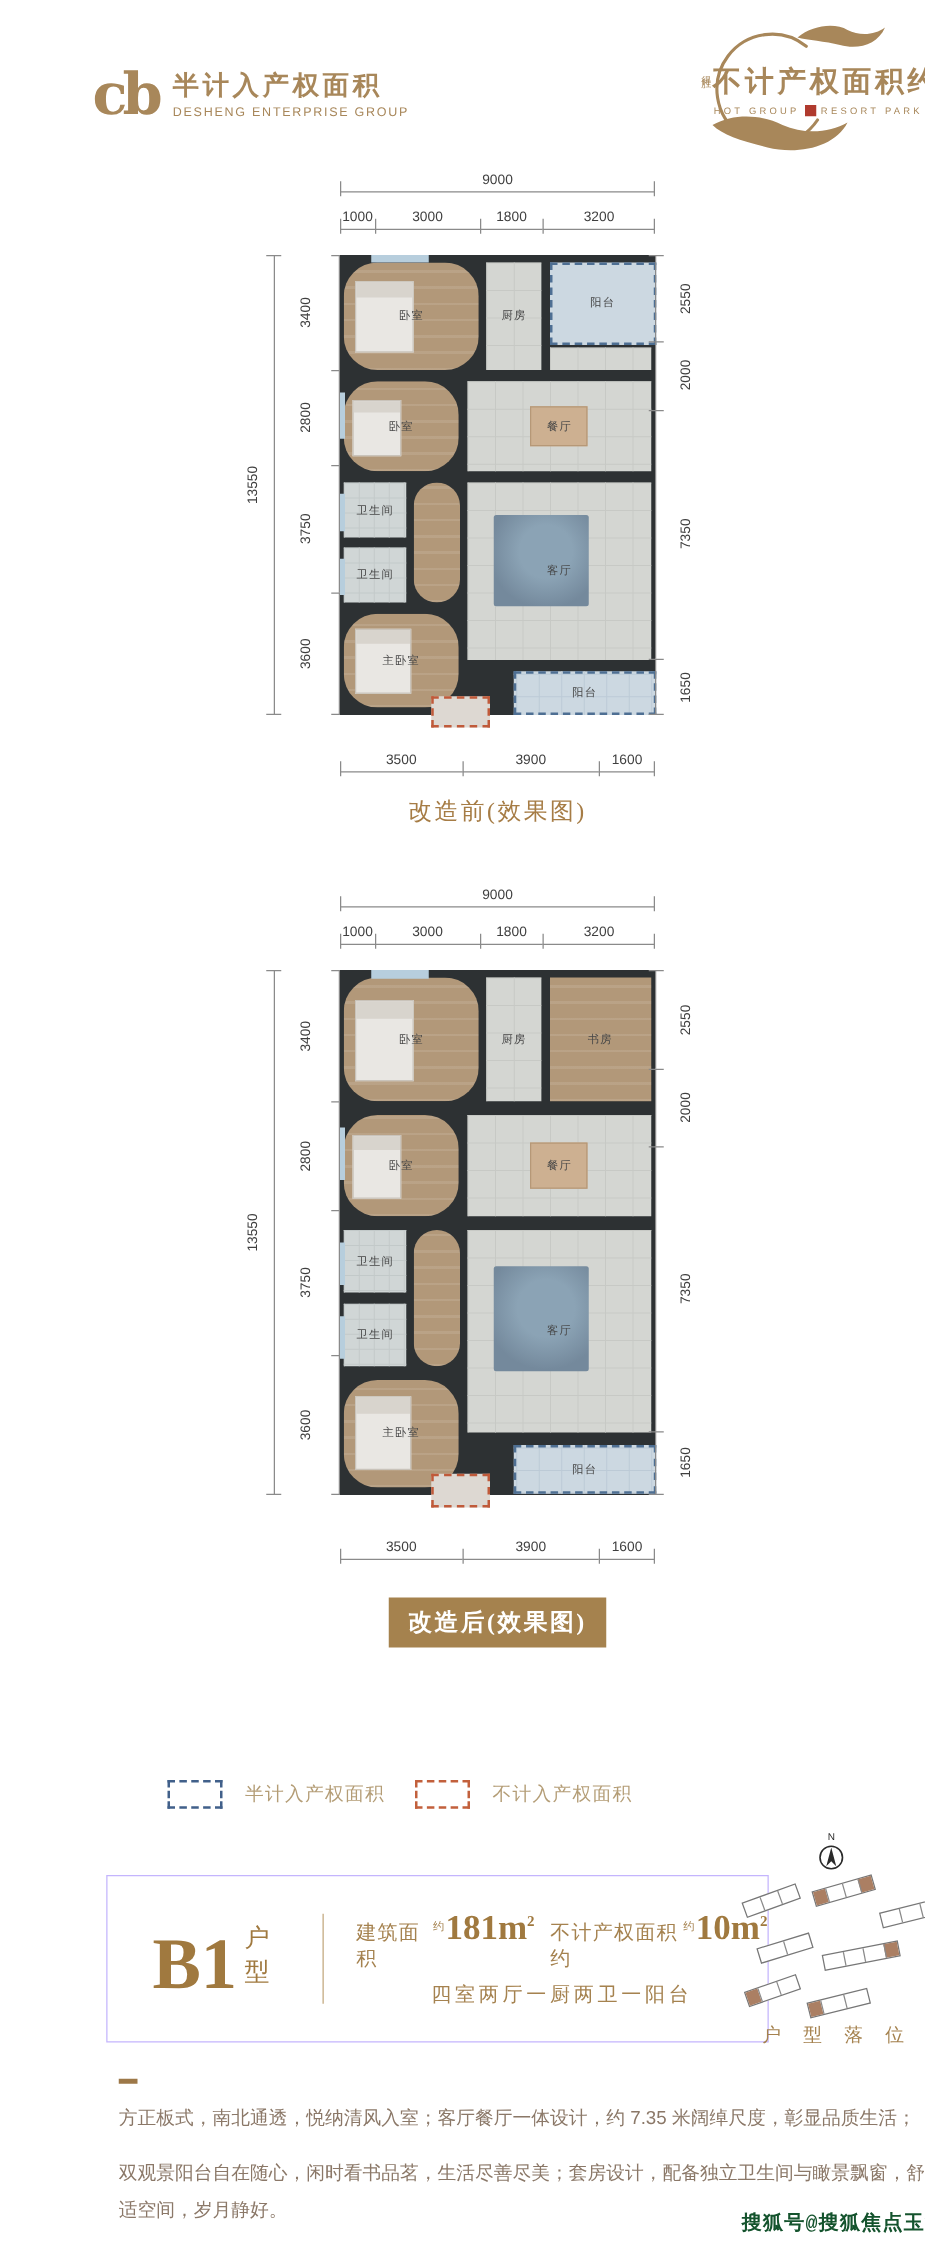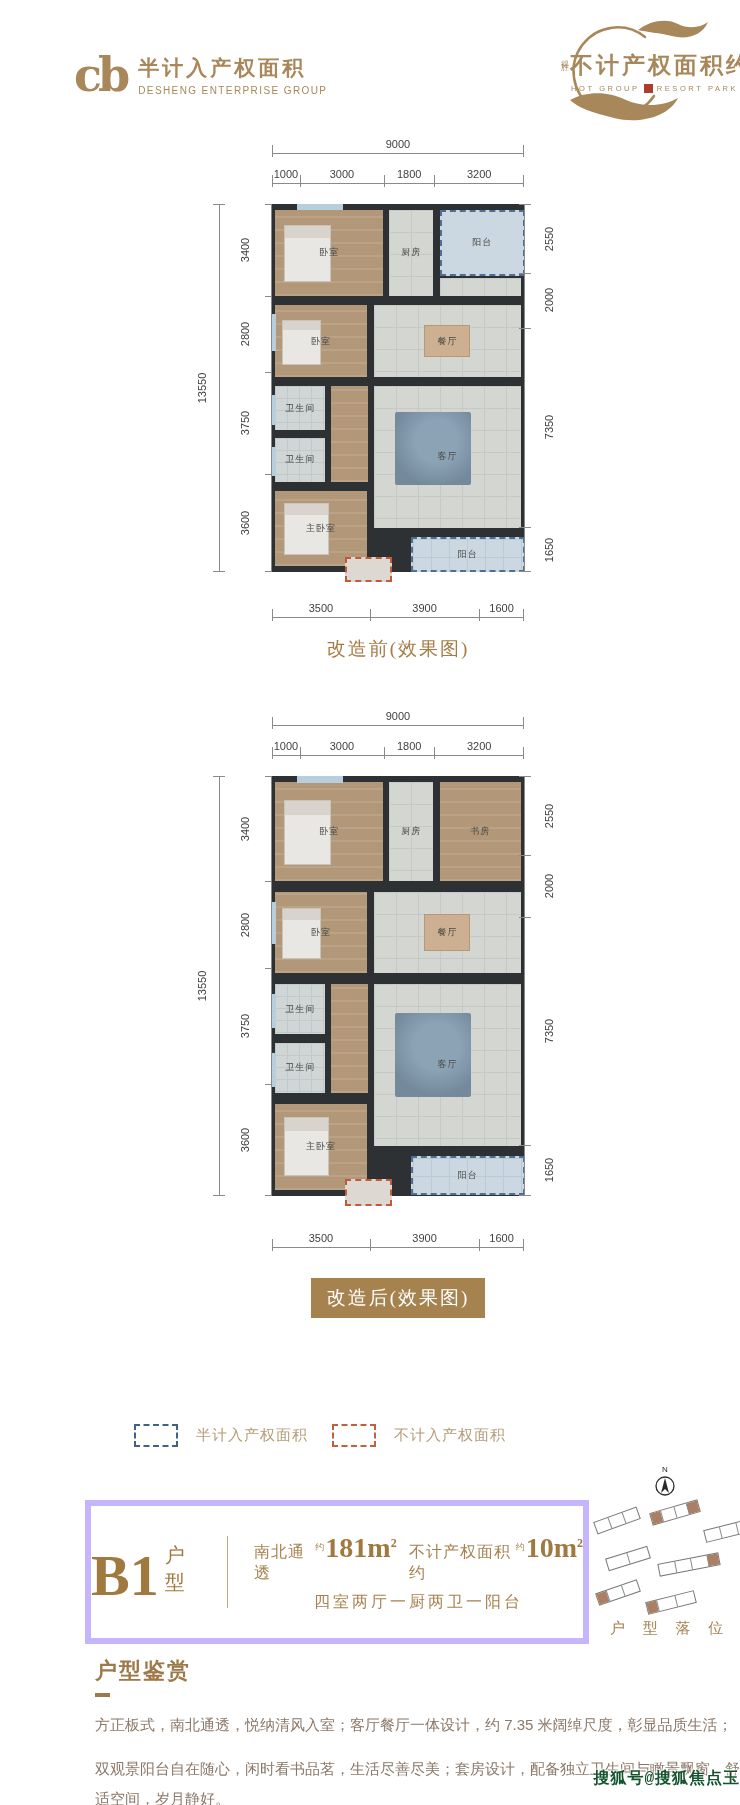--- a/index.html
+++ b/index.html
@@ -30,48 +30,48 @@
   .vseg::before{content:"";position:absolute;right:-6px;top:0;height:1px;width:12px;background:#8a8a8a;}
   .vseg:last-child::after{content:"";position:absolute;right:-6px;bottom:0;height:1px;width:12px;background:#8a8a8a;}
   .vcol.r .vseg{border-right:none;border-left:1px solid #8a8a8a;}
   .vcol.r .vseg::before{right:auto;left:-6px;}
   .vcol.r .vseg:last-child::after{right:auto;left:-6px;}
   .vseg span{transform:rotate(-90deg);white-space:nowrap;font-size:11px;color:#3f3f3f;}
   
   .planbox{position:relative;background:#2d3133;}
   .rm{position:absolute;display:flex;align-items:center;justify-content:center;overflow:hidden;}
   .rlab{font-size:9px;color:#474747;letter-spacing:1px;z-index:3;}
-  .wood{background:#b29879;background-image:repeating-linear-gradient(0deg,rgba(255,255,255,.10) 0 2px,rgba(0,0,0,0) 2px 13px);}
+  .wood{background:#b29879;background-image:repeating-linear-gradient(0deg,rgba(255,255,255,.10) 0 2px,rgba(0,0,0,0) 2px 13px);border-radius:27px;}
   .tile{background:#d4d6d2;background-image:linear-gradient(#c7c9c5 1px,transparent 1px),linear-gradient(90deg,#c7c9c5 1px,transparent 1px);background-size:22px 22px;}
   .bath{background:#d0d6d6;background-image:linear-gradient(#c2c9c9 1px,transparent 1px),linear-gradient(90deg,#c2c9c9 1px,transparent 1px);background-size:12px 12px;}
   .balc{background:#ccd8e1;border:2px dashed #4e6f93;background-image:linear-gradient(#bccad6 1px,transparent 1px),linear-gradient(90deg,#bccad6 1px,transparent 1px);background-size:18px 18px;}
   .equip{background:#ddd8d2;border:2px dashed #c05a3a;}
   .corner{left:66.5%;top:1.5%;width:32.3%;}
   .pa .corner{height:17%;background:#ccd8e1;border:2px dashed #4e6f93;}
   .pb .corner{height:23.5%;background:#b29879;background-image:repeating-linear-gradient(0deg,rgba(255,255,255,.10) 0 2px,rgba(0,0,0,0) 2px 13px);}
   .hallc{left:66.5%;top:20%;width:32.3%;height:5%;}
   .bed{position:absolute;background:#e9e7e3;border:1px solid #c9c3ba;z-index:1;}
   .bed::before{content:"";position:absolute;left:0;top:0;width:100%;height:22%;background:#d8d4cd;}
   .rug{position:absolute;background:radial-gradient(circle at 55% 40%, #8ba3b5 0 35%, #74899c 75%);z-index:1;border-radius:2px;}
   .tbl{position:absolute;background:#cdb091;border:1px solid #b69877;z-index:1;}
   .win{position:absolute;background:#b7cedd;z-index:2;}
   .cap1{margin:18px 0 0 86px;width:252px;text-align:center;font-family:"Liberation Serif",serif;
         font-size:19px;color:#a67c45;letter-spacing:2px;}
-  .cap2w{margin:30px 0 0 86px;width:252px;text-align:center;}
+  .cap2w{margin:30px 0 0 86px;width:252px;text-align:center;font-weight:bold;}
   .cap2{display:inline-block;background:#a5824e;color:#fff;padding:7px 16px;
         font-family:"Liberation Serif",serif;font-size:19px;letter-spacing:2px;}
   
   .legend{position:absolute;left:94px;top:1424px;display:flex;align-items:center;gap:24px;}
   .leg-item{display:flex;align-items:center;gap:18px;}
   .leg-box{width:40px;height:19px;border:2px dashed #41608a;}
   .leg-box.orange{border-color:#c2603c;}
   .leg-label{font-size:15px;color:#b49d76;letter-spacing:1px;}
   
-  .card{position:absolute;left:45px;top:1500px;width:492px;height:132px;border:6px solid #c4b5fd;
-        display:flex;align-items:center;justify-content:center;}
+  .card{position:absolute;left:45px;top:1500px;width:492px;height:132px;border:1px solid #c4b5fd;
+        display:flex;align-items:center;justify-content:center;padding-left:36px;}
   .card-unit{display:flex;align-items:flex-end;}
   .unit-name{font-family:"Liberation Serif",serif;font-size:58px;line-height:.9;color:#a0793f;font-weight:700;}
   .unit-suffix{font-size:20px;color:#a0793f;margin:0 0 6px 6px;letter-spacing:2px;}
   .card-div{width:1px;height:72px;background:#c2a87e;margin:0 26px;}
   .card-right{display:flex;flex-direction:column;}
   .area-line{display:flex;align-items:baseline;color:#a5824f;}
   .a-lab{font-size:16px;letter-spacing:1px;}
   .a-sup{font-size:9px;vertical-align:super;position:relative;top:-7px;margin:0 1px;}
   .a-val{font-family:"Liberation Serif",serif;font-size:28px;font-weight:700;color:#a0793f;}
   .a-val sup{font-size:12px;}
@@ -367,21 +367,21 @@
   </div>
 
   <div class="card">
     <div class="card-unit">
       <span class="unit-name">B1</span>
       <span class="unit-suffix">户型</span>
     </div>
     <div class="card-div"></div>
     <div class="card-right">
       <div class="area-line">
-        <span class="a-lab">南北通透</span>
+        <span class="a-lab">建筑面积</span>
         <span class="a-sup">约</span>
         <span class="a-val"><span>181m</span><sup>2</sup></span>
         <span class="a-gap"></span>
         <span class="a-lab">不计产权面积约</span>
         <span class="a-sup">约</span>
         <span class="a-val"><span>10m</span><sup>2</sup></span>
       </div>
       <div class="layout-line">四室两厅一厨两卫一阳台</div>
     </div>
   </div>
@@ -425,21 +425,20 @@
       </div>
     <div class="bld" style="left:66px;top:138px;width:50px;transform:rotate(-14deg);">
         <i class="cp"></i>
         <i></i>
         <i></i>
       </div>
     <div class="site-cap">户 型 落 位</div>
   </div>
 
   <div class="review">
-    <div class="rev-title">户型鉴赏</div>
     <div class="rev-dash"></div>
     <p class="rev-p">方正板式，南北通透，悦纳清风入室；客厅餐厅一体设计，约 7.35 米阔绰尺度，彰显品质生活；</p>
     <p class="rev-p">双观景阳台自在随心，闲时看书品茗，生活尽善尽美；套房设计，配备独立卫生间与瞰景飘窗，舒适空间，岁月静好。</p>
   </div>
 
   <div class="wm">搜狐号@搜狐焦点玉溪站</div>
 
 </div>
 
 </body></html>

